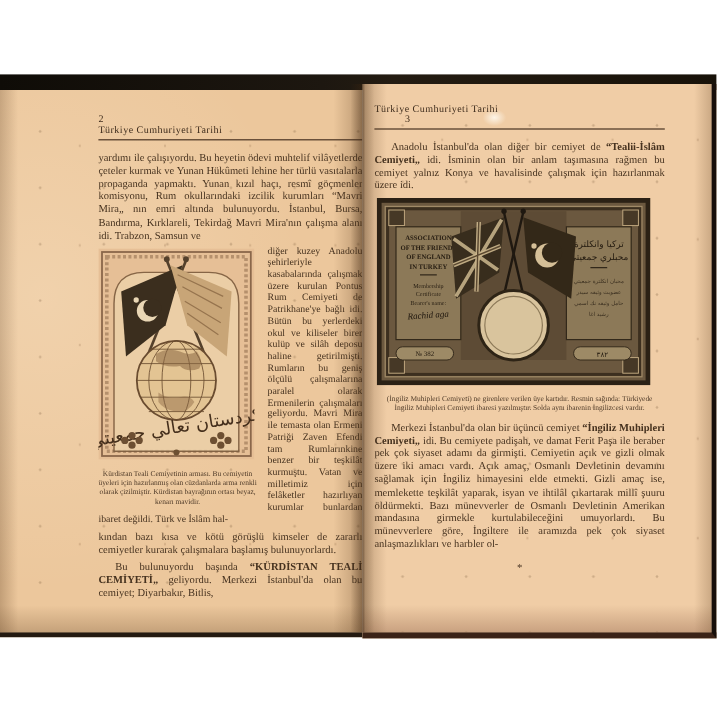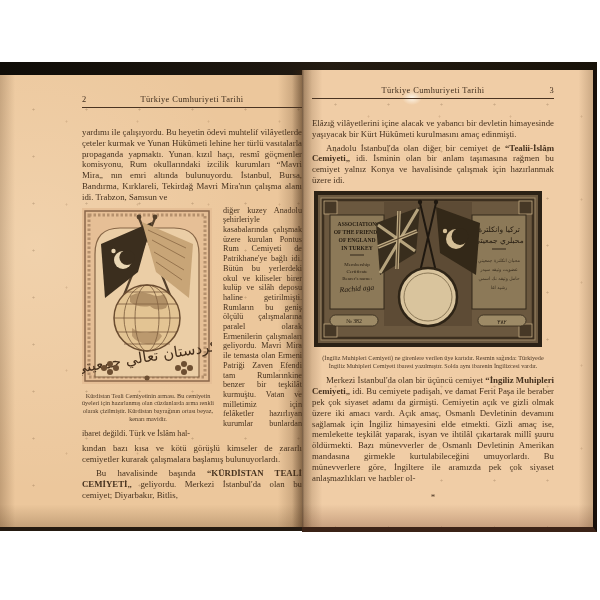--- a/index.html
+++ b/index.html
@@ -45,21 +45,21 @@
   }
   .spine{
     position:absolute;left:292px;top:8px;width:20px;height:457px;z-index:6;pointer-events:none;
     background:linear-gradient(90deg, transparent, rgba(61,37,16,.38) 48%, rgba(40,22,8,.45) 52%, rgba(61,37,16,.18) 62%, transparent);
   }
   .content{position:absolute;color:#46321f;}
   .content-left{left:82px;top:20px;width:220px;}
   .content-right{left:10px;top:16px;width:242px;}
   .running-head{
     display:flex;align-items:baseline;font-size:8.4px;letter-spacing:.4px;color:#3f2d1d;
-    border-bottom:1.5px solid #4a3422;padding-bottom:3px;margin-bottom:19px;
+    border-bottom:1.5px solid #4a3422;padding-bottom:3px;margin-bottom:9px;flex-direction:column;
   }
   .running-head .pgnum{width:30px;}
   .running-head .pgnum.right{text-align:right;}
   .running-head .rtitle{flex:1;text-align:center;}
   .para{margin:0 0 3px;text-align:justify;font-size:8.8px;line-height:10.8px;}
   .indent{text-indent:14px;}
   .wrapblock{overflow:visible;}
   .wrapcol{font-size:8.2px;line-height:9.7px;}
   .clearit{clear:left;padding-top:2px;}
   .figure-left{float:left;width:132px;margin:2px 9px 3px 0;padding:0;}
@@ -141,34 +141,33 @@
               </g>
               <circle cx="65" cy="170" r="2.5" fill="#6d4f32"></circle>
             </svg>
             <figcaption class="caption">Kürdistan Teali Cemiyetinin arması. Bu cemiyetin üyeleri için hazırlanmış olan cüzdanlarda arma renkli olarak çizilmiştir. Kürdistan bayrağının ortası beyaz, kenarı mavidir.</figcaption>
           </figure>
           <p class="para wrapcol">diğer kuzey Anadolu şehirleriyle kasabalarında çalışmak üzere kurulan Pontus Rum Cemiyeti de Patrikhane'ye bağlı idi. Bütün bu yerlerdeki okul ve kiliseler birer kulüp ve silâh deposu haline getirilmişti. Rumların bu geniş ölçülü çalışmalarına paralel olarak Ermenilerin çalışmaları geliyordu. Mavri Mira ile temasta olan Ermeni Patriği Zaven Efendi tam Rumlarınkine benzer bir teşkilât kurmuştu. Vatan ve milletimiz için felâketler hazırlıyan kurumlar bunlardan ibaret değildi. Türk ve İslâm hal-</p>
           <p class="para clearit">kından bazı kısa ve kötü görüşlü kimseler de zararlı cemiyetler kurarak çalışmalara başlamış bulunuyorlardı.</p>
         </div>
 
 
-        <p class="para indent"><span>Bu havalisinde başında </span><b>“KÜRDİSTAN TEALİ CEMİYETİ„</b><span> geliyordu. Merkezi İstanbul'da olan bu cemiyet; Diyarbakır, Bitlis,</span></p>
+        <p class="para indent"><span>Bu bulunuyordu başında </span><b>“KÜRDİSTAN TEALİ CEMİYETİ„</b><span> geliyordu. Merkezi İstanbul'da olan bu cemiyet; Diyarbakır, Bitlis,</span></p>
       </div>
     </div>
 
     <div class="page page-right">
       <div class="speckle"></div>
       <div class="content content-right">
         <div class="running-head">
           <span class="pgnum"></span>
           <span class="rtitle">Türkiye Cumhuriyeti Tarihi</span>
           <span class="pgnum right">3</span>
         </div>
 
-        <p class="para">Elâzığ vilâyetlerini içine alacak ve yabancı bir devletin himayesinde yaşıyacak bir Kürt Hükûmeti kurulmasını amaç edinmişti.</p>
 
         <p class="para indent"><span>Anadolu İstanbul'da olan diğer bir cemiyet de </span><b>“Tealii-İslâm Cemiyeti„</b><span> idi. İsminin olan bir anlam taşımasına rağmen bu cemiyet yalnız Konya ve havalisinde çalışmak için hazırlanmak üzere idi.</span></p>
 
         <div class="cardwrap">
           <svg viewBox="0 0 228 156" width="228" height="156">
             <rect width="228" height="156" fill="#6b583f"></rect>
             <rect x="2" y="2" width="224" height="152" fill="none" stroke="#2b2115" stroke-width="4"></rect>
             <rect x="7" y="7" width="214" height="142" fill="none" stroke="#c3ab82" stroke-width="1" opacity=".6"></rect>
             <rect x="9" y="9" width="210" height="138" fill="none" stroke="#3c2f1f" stroke-width="2.5"></rect>
             <g fill="#463826" stroke="#c3ab82" stroke-width=".8">

